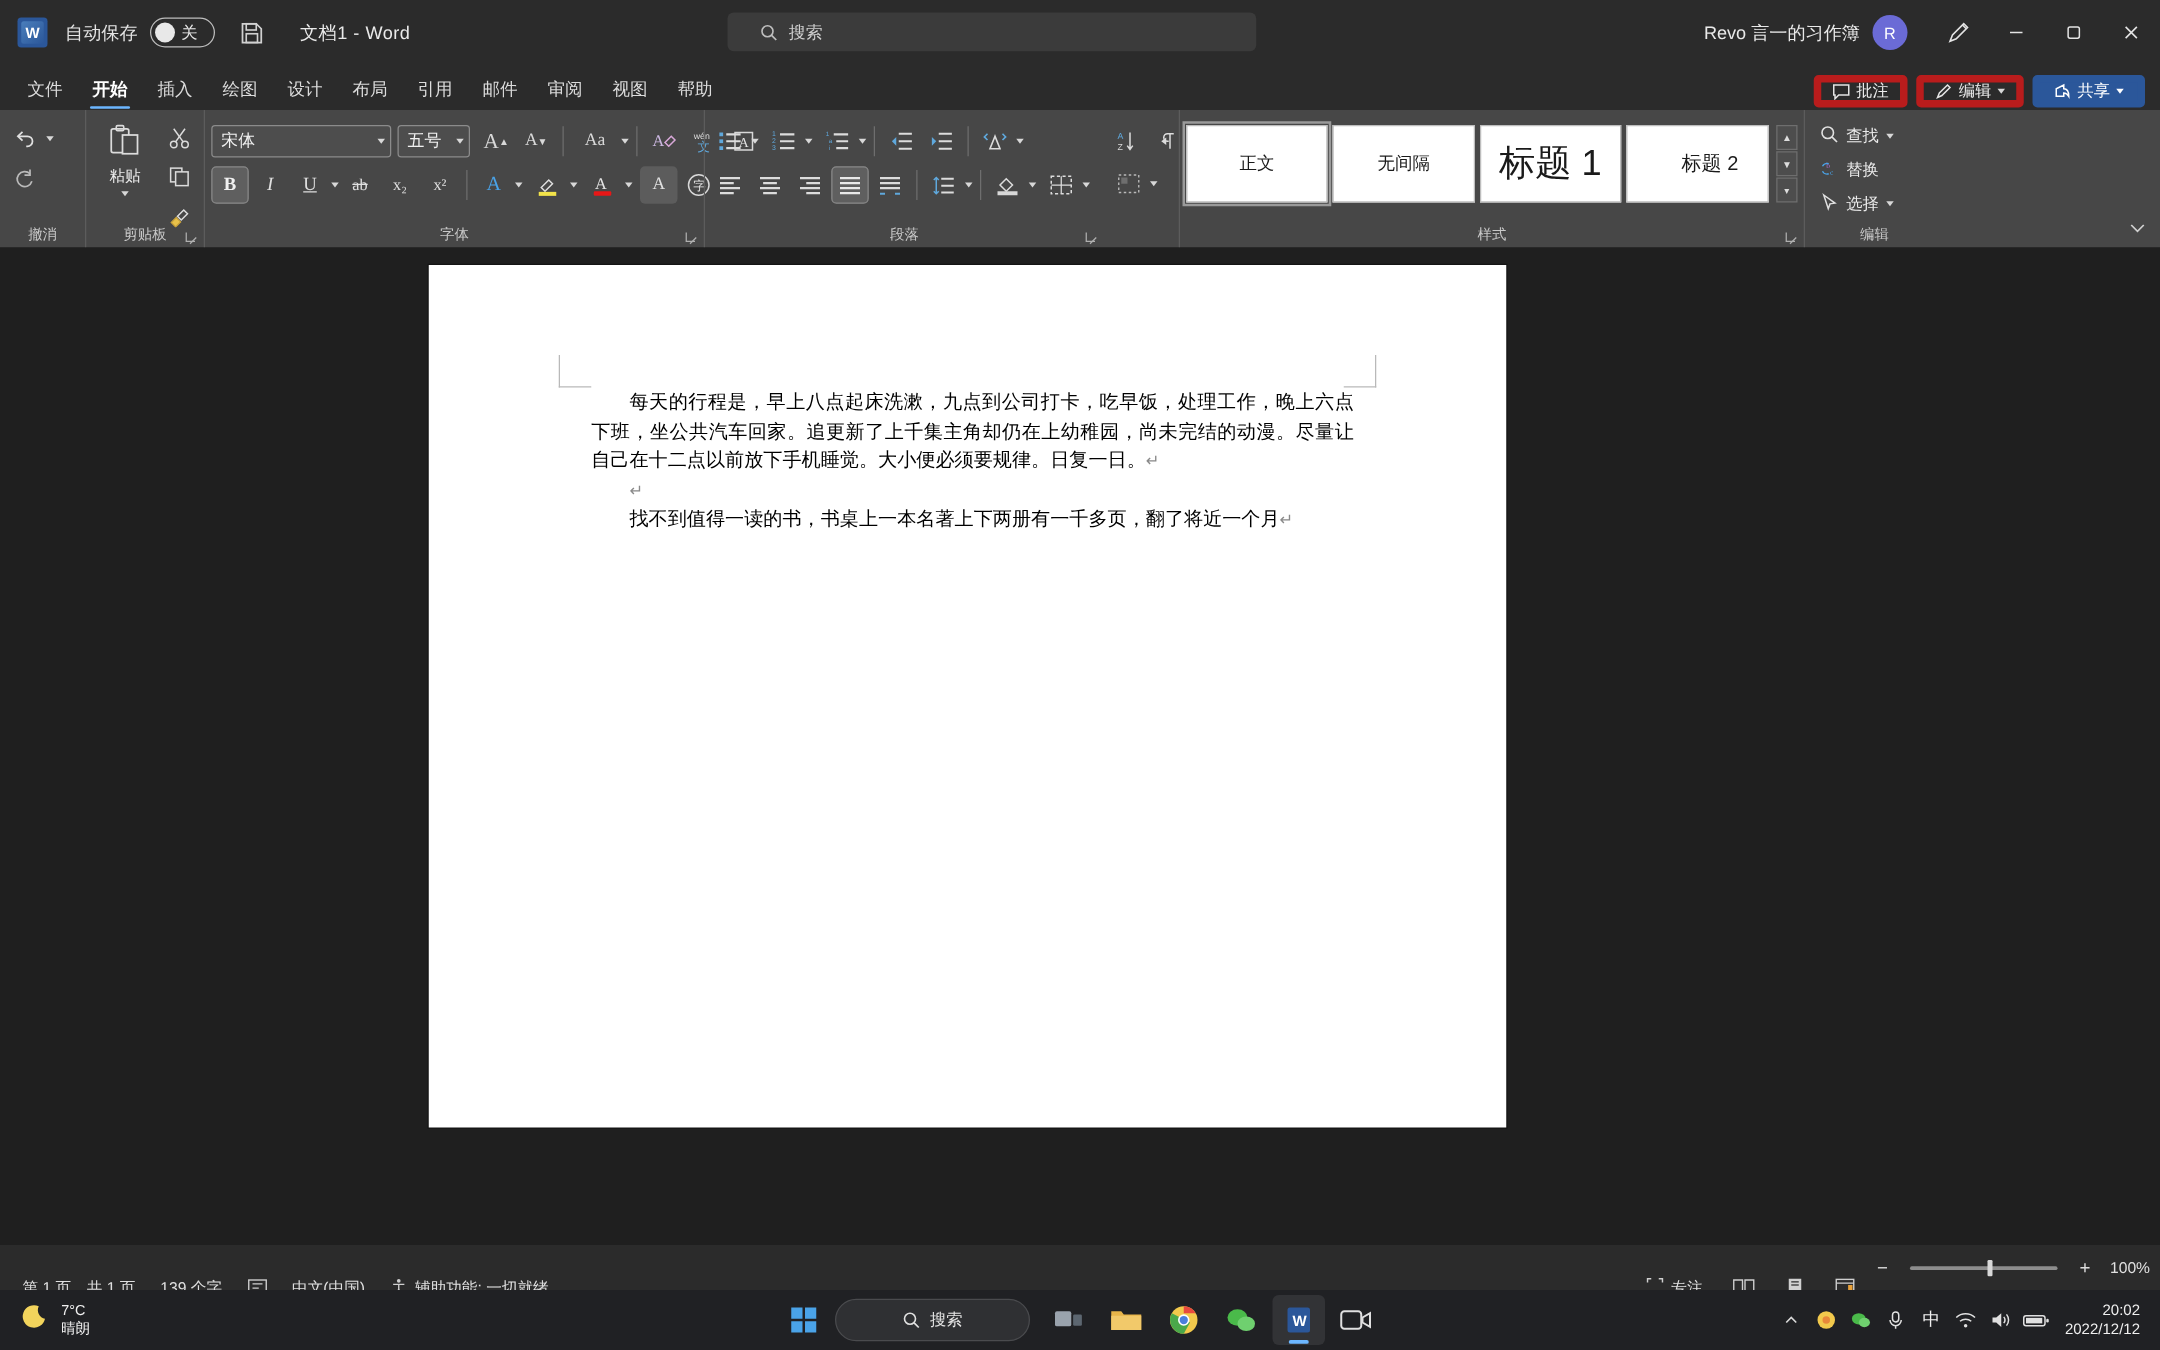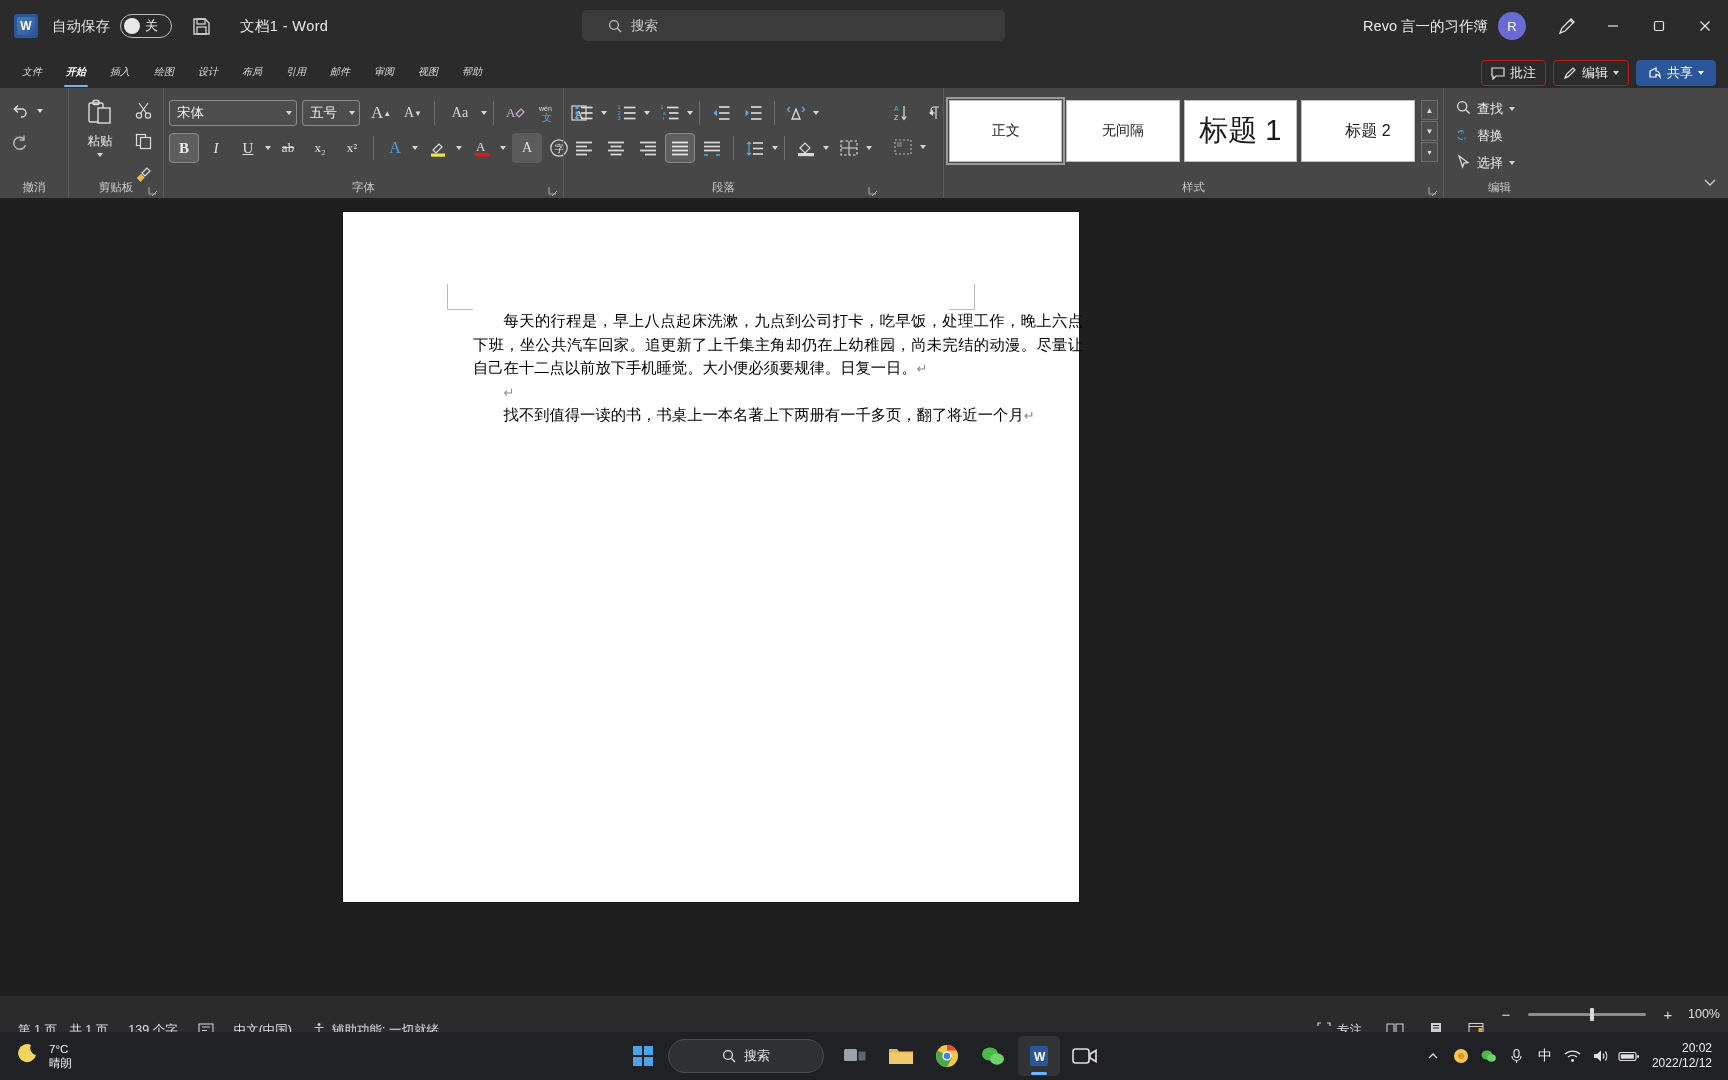--- a/index.html
+++ b/index.html
@@ -58,30 +58,30 @@
   }
   .win-btn { width: 46px; height: 52px; display:flex; align-items:center; justify-content:center; }
 
   
   .tabstrip {
     height: 36px; flex: 0 0 36px; background: #2b2b2b; display: flex; align-items: flex-end;
     position: relative; padding-left: 10px;
   }
   .tab {
     height: 32px; padding: 0 12px; display: flex; align-items: center;
-    font-size: 10px; color: #dcdcdc; position: relative; cursor: default; font-style: italic;
+    font-size: 14px; color: #dcdcdc; position: relative; cursor: default;
   }
   .tab.active { color: #ffffff; font-weight: bold; }
   .tab.active::after {
     content: ""; position: absolute; left: 10px; right: 10px; bottom: 1px;
     height: 2.5px; background: #6cb6ff; border-radius: 2px;
   }
   .tabstrip-right { margin-left: auto; display: flex; align-items: center; gap: 7px; padding-right: 12px; padding-bottom: 2px; }
   .pill {
-    height: 26px; border: 1px solid #b91c1c; border-radius: 4px; display: flex;
+    height: 26px; border: 6px solid #b91c1c; border-radius: 4px; display: flex;
     align-items: center; gap: 5px; padding: 0 9px; font-size: 13px; color: #ededed;
     background: transparent;
   }
   .pill.share { background: #2b579a; border-color: #2b579a; color: #fff; padding: 0 11px; }
   .pill svg { flex: 0 0 auto; }
 
   
   .ribbon {
     height: 110px; flex: 0 0 110px; background: #474747; display: flex; align-items: stretch;
     position: relative; color: #eaeaea;
@@ -127,21 +127,21 @@
     display:flex; align-items:center; justify-content:center; font-size: 8px; color: #ddd;
   }
 
   .edit-list { display: flex; flex-direction: column; gap: 1px; padding-top: 2px; }
   .edit-item { display: flex; align-items: center; gap: 6px; height: 26px; padding: 0 7px; border-radius: 4px; font-size: 13px; }
   .ribbon-collapse { position: absolute; right: 8px; bottom: 6px; width: 20px; height: 20px; display:flex; align-items:center; justify-content:center; }
 
   
   .docarea { flex: 1 1 auto; background: #1f1f1f; position: relative; overflow: hidden; }
   .page {
-    position: absolute; left: 343px; top: 14px; width: 736px; height: 690px;
+    position: absolute; left: 343px; top: 14px; width: 862px; height: 690px;
     background: #ffffff; box-shadow: 0 0 0 1px #141414;
   }
   .margin-mark { position: absolute; width: 26px; height: 26px; }
   .mm-tl { left: 104px; top: 72px; border-left: 1px solid #b9b9b9; border-bottom: 1px solid #b9b9b9; }
   .mm-tr { right: 104px; top: 72px; border-right: 1px solid #b9b9b9; border-bottom: 1px solid #b9b9b9; }
   .doc-text {
     position: absolute; left: 130px; top: 98px; width: 610px;
     font-family: "DejaVu Serif", "Liberation Serif", serif;
     font-size: 15.3px; line-height: 23.5px; color: #000; text-align: justify;
   }
@@ -347,21 +347,21 @@
         <svg width="11" height="11" viewBox="0 0 11 11">
             <path d="M1 1v7h7" fill="none" stroke="#c9c9c9" stroke-width="1"></path>
             <path d="M4 10l5-5" stroke="#c9c9c9" stroke-width="1"></path>
           </svg>
       </div>
     </div>
 
     <div class="rgroup" style="width:400px">
       <div class="gbody" style="flex-direction:column; gap:5px; padding-top:6px;">
         <div class="row">
-          <div class="combo" style="width:128px">
+          <div class="combo" style="width:144px">
             <span class="cv">宋体</span>
             <span class="cc caret"></span>
           </div>
           <div class="combo" style="width:58px; margin-left:3px">
             <span class="cv">五号</span>
             <span class="cc caret"></span>
           </div>
           <div class="btn sq" style="margin-left:4px">
             <span style="font-size:17px;color:#d8d8d8;font-family:'Liberation Serif',serif">A</span>
               <span style="font-size:8px;color:#d8d8d8">▲</span>

